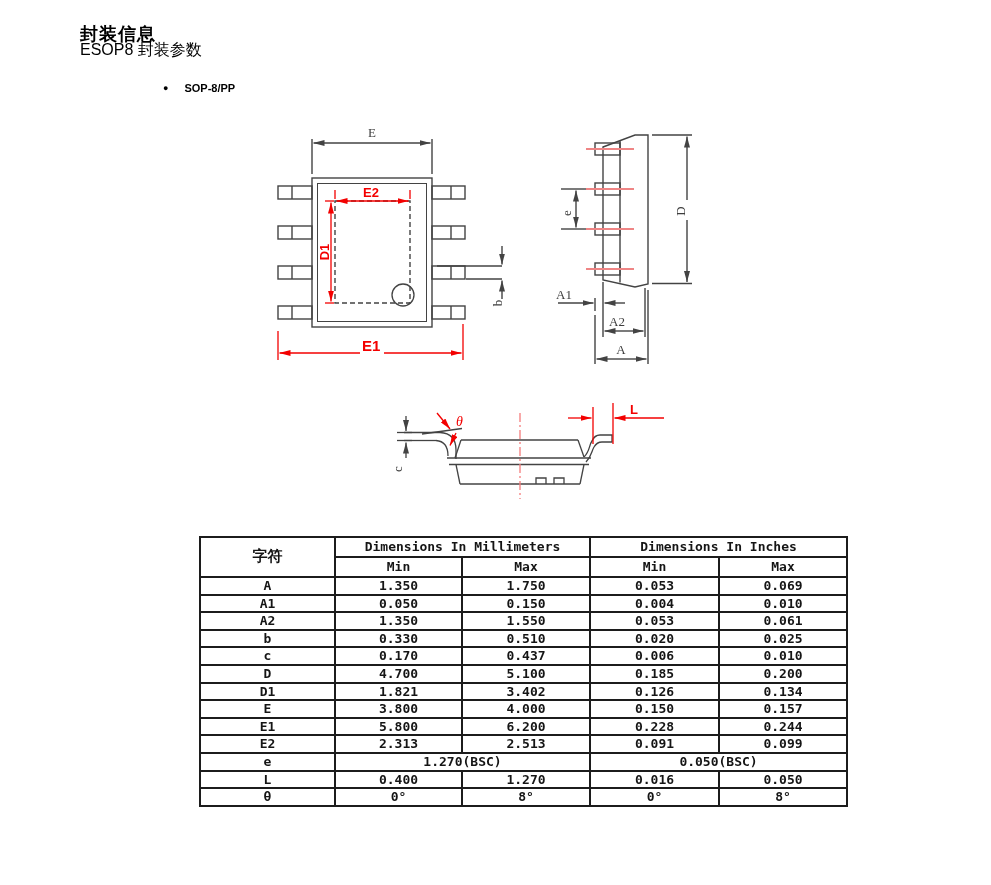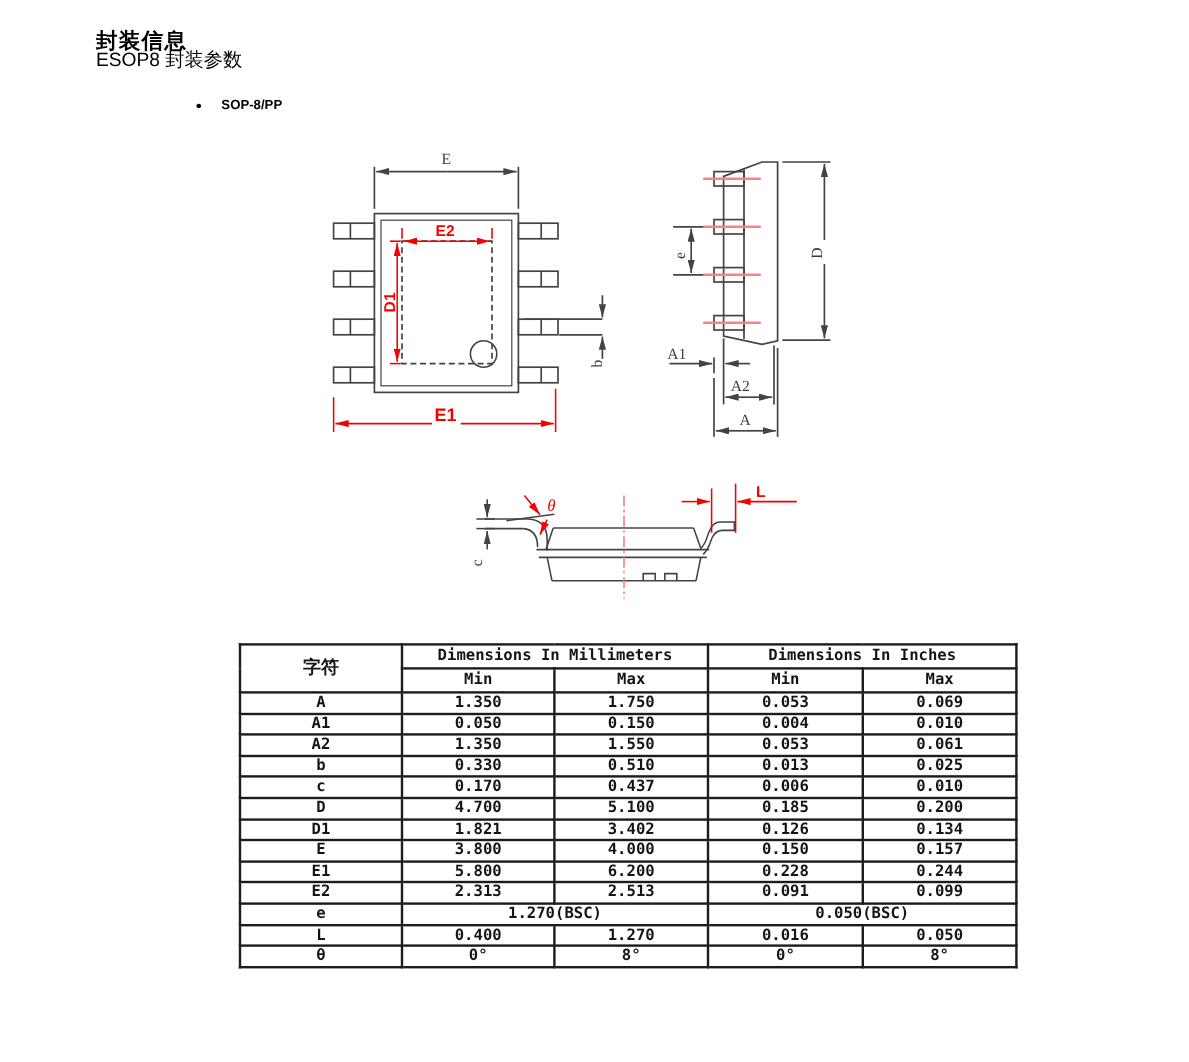--- a/index.html
+++ b/index.html
@@ -271,21 +271,21 @@
         <td>A2</td>
         <td>1.350</td>
         <td>1.550</td>
         <td>0.053</td>
         <td>0.061</td>
       </tr>
       <tr>
         <td>b</td>
         <td>0.330</td>
         <td>0.510</td>
-        <td>0.013</td>
+        <td>0.020</td>
         <td>0.025</td>
       </tr>
       <tr>
         <td>c</td>
         <td>0.170</td>
         <td>0.437</td>
         <td>0.006</td>
         <td>0.010</td>
       </tr>
       <tr>

